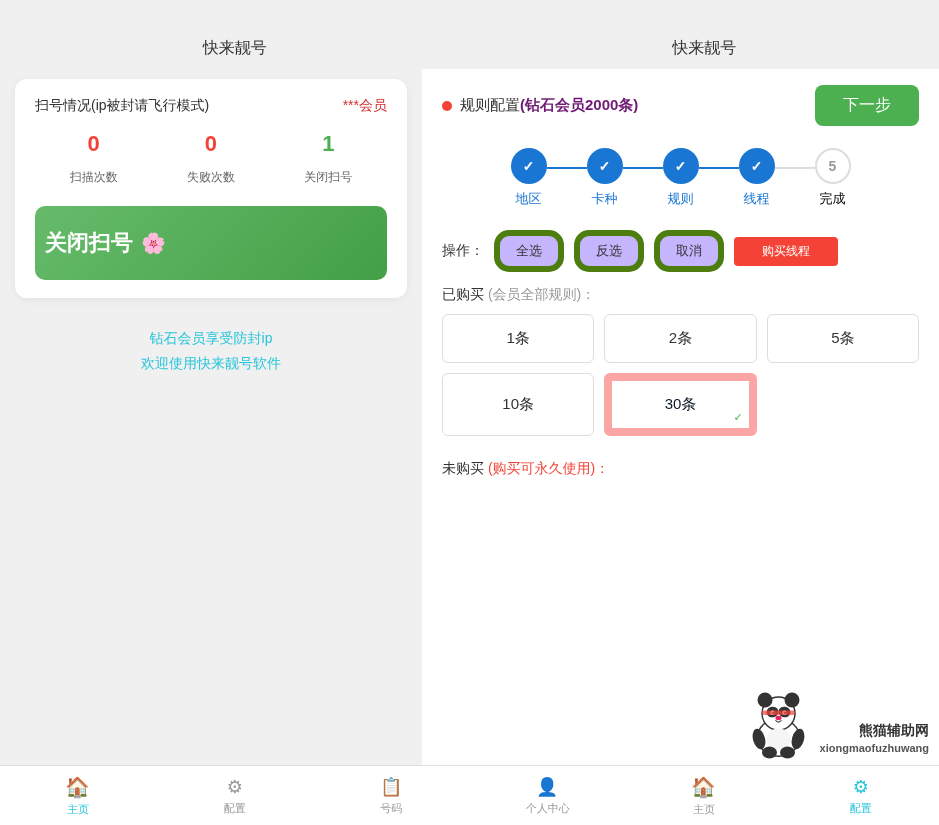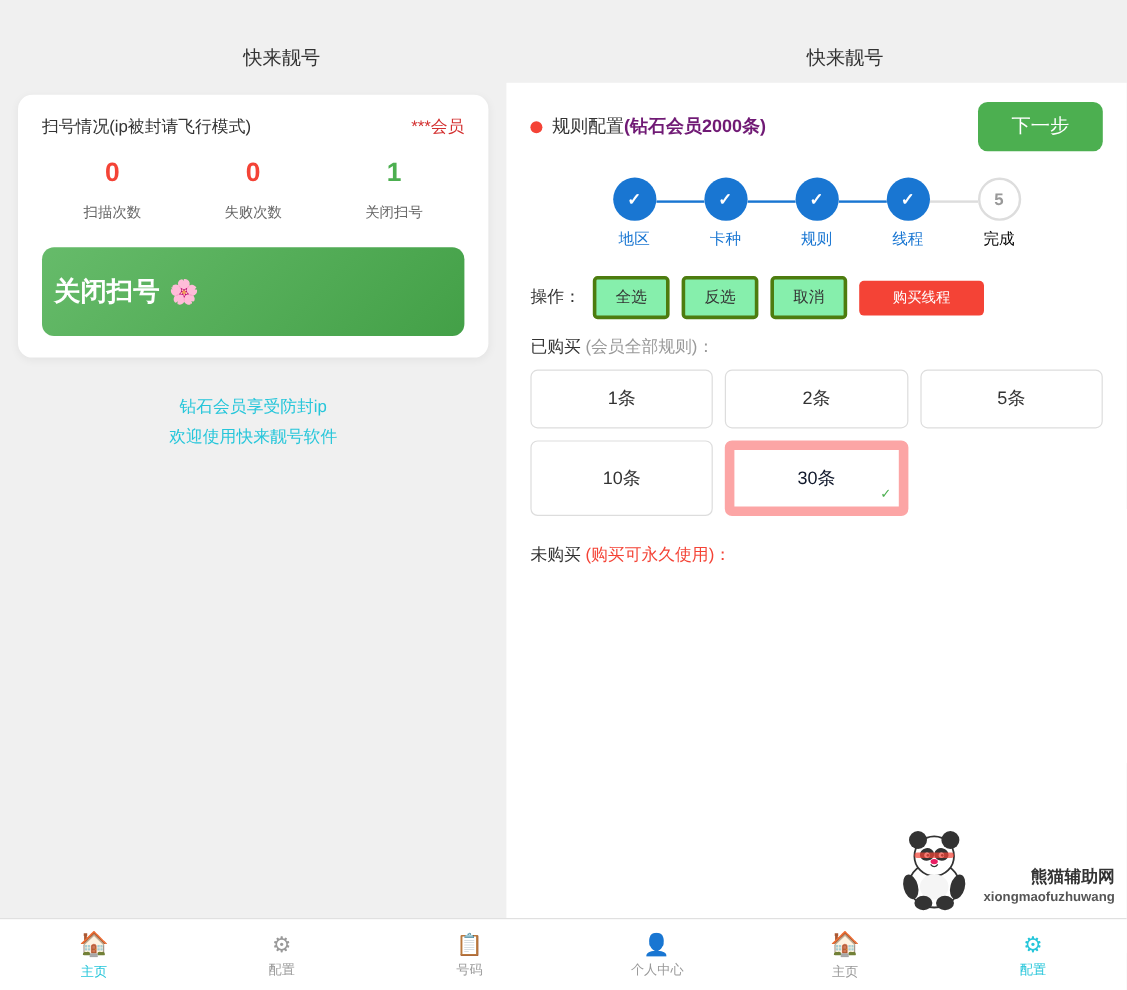--- a/index.html
+++ b/index.html
@@ -229,23 +229,23 @@
     .ops-bar {
       display: flex;
       align-items: center;
       gap: 10px;
     }
     .ops-label {
       font-size: 14px;
       color: #333;
     }
     .btn-op {
-      border: 3px solid #4d7c0f;
-      background: #86efac;
-      border-radius: 4px;
+      border: 6px solid #4d7c0f;
+      background: #c4b5fd;
+      border-radius: 15px;
       padding: 6px 16px;
       font-size: 13px;
       cursor: pointer;
       color: #333;
     }
     .btn-buy {
       background: #f44336;
       color: white;
       border: none;
       border-radius: 4px;

